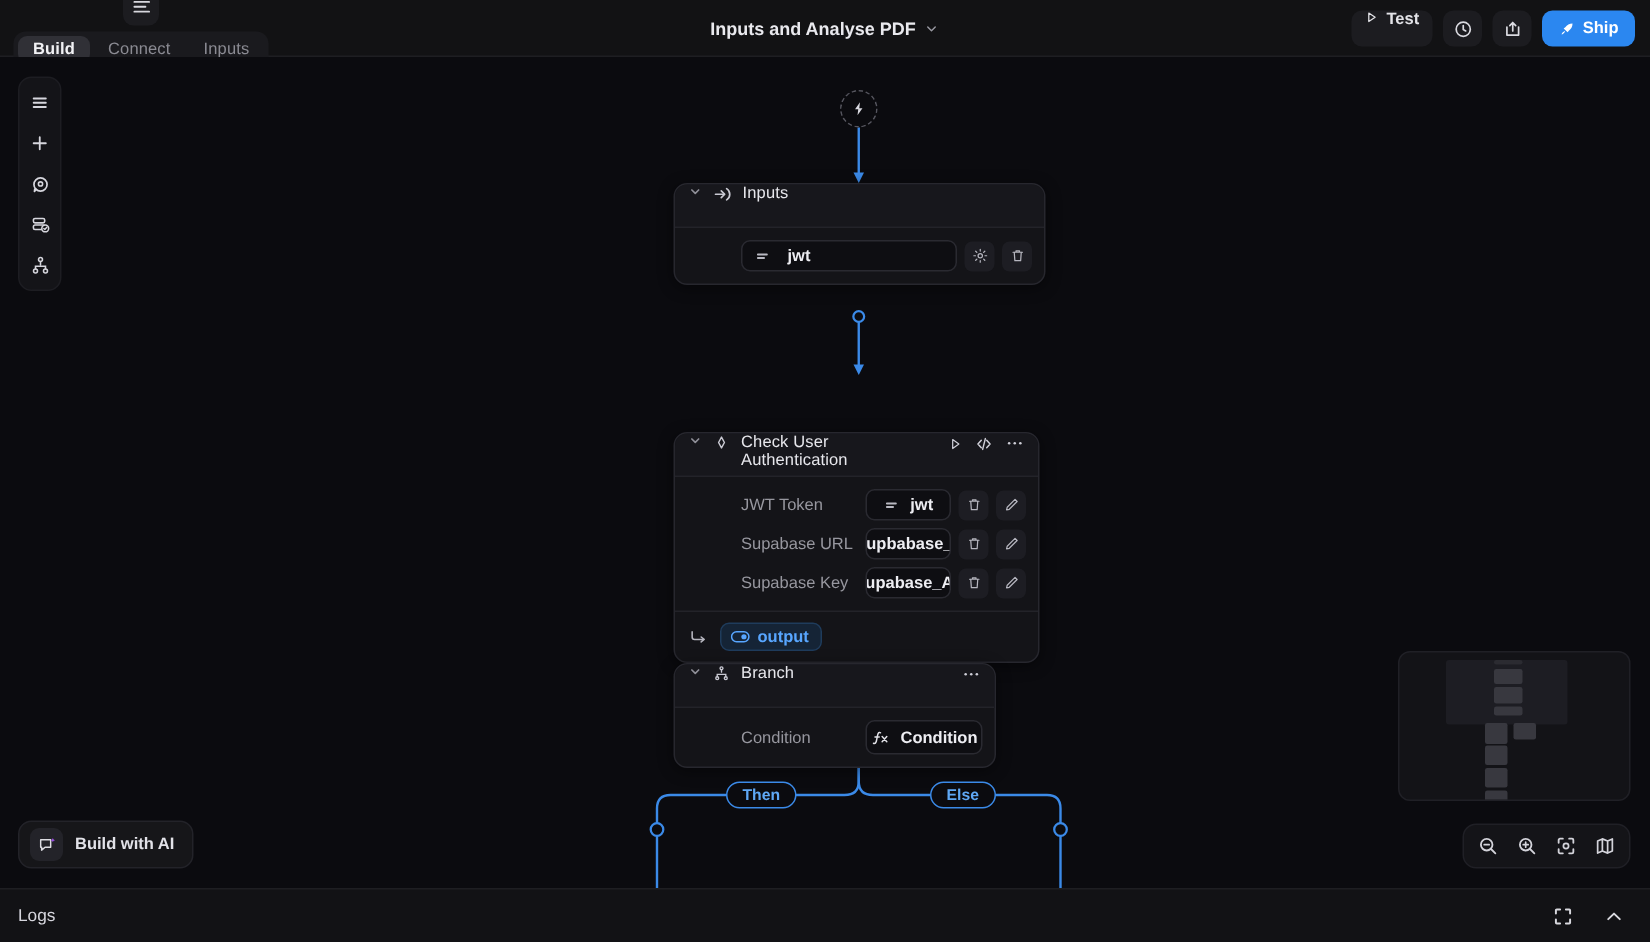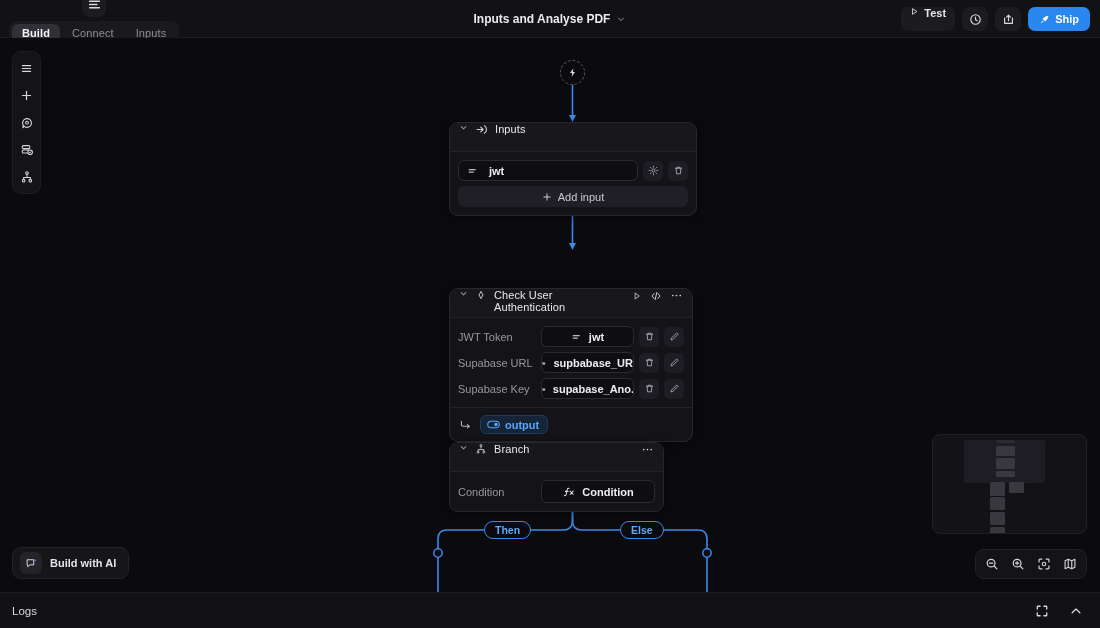--- a/index.html
+++ b/index.html
@@ -91,21 +91,21 @@
     box-shadow: 0 2px 10px rgba(0,0,0,.45);
   }
   .node-head {
     height: 29px; display: flex; align-items: flex-start; gap: 7px;
     padding: 0 9px; border-bottom: 1px solid #232329;
     background: #17171c;
   }
   .node-title { font-size: 11px; color: #e7e7ec; flex: 1; letter-spacing: .1px; }
   .node-head-icons { display: flex; align-items: center; gap: 8px; }
   .caret { display: flex; cursor: pointer; }
-  .node-body { padding: 8px; display: flex; flex-direction: column; gap: 5px; }
+  .node-body { padding: 8px; display: flex; flex-direction: column; gap: 5px; margin-left: 36px; }
 
   .field-chip {
     flex: 1; height: 21px; background: #0e0e12; border: 1px solid #2a2a31;
     border-radius: 6px; display: flex; align-items: center; justify-content: center;
     gap: 6px; padding: 0 8px; font-size: 11px; color: #ededf2; font-weight: bold;
     cursor: text; overflow: hidden; white-space: nowrap;
   }
   .row { display: flex; align-items: center; gap: 5px; }
   .row-label { font-size: 11px; color: #97979f; width: 78px; flex-shrink: 0; }
   .mini-btn {
@@ -337,28 +337,20 @@
           <svg width="11" height="11" viewBox="0 0 16 16" fill="none">
             <circle cx="8" cy="8" r="2.1" stroke="#b6b6bf" stroke-width="1.2"></circle>
             <path d="M8 1.8v1.6M8 12.6v1.6M14.2 8h-1.6M3.4 8H1.8M12.4 3.6l-1.1 1.1M4.7 11.3l-1.1 1.1M12.4 12.4l-1.1-1.1M4.7 4.7L3.6 3.6" stroke="#b6b6bf" stroke-width="1.2" stroke-linecap="round"></path>
           </svg>
         </div>
         <div class="mini-btn">
           <svg width="11" height="11" viewBox="0 0 16 16" fill="none">
             <path d="M3.4 4.6h9.2M6.3 4.6V3.2h3.4v1.4M4.6 4.6l.6 8.2h5.6l.6-8.2" stroke="#b6b6bf" stroke-width="1.2" stroke-linecap="round" stroke-linejoin="round"></path>
           </svg>
         </div>
-      </div>
-      <div class="add-input">
-        <span style="display:flex">
-          <svg width="10" height="10" viewBox="0 0 16 16" fill="none">
-            <path d="M8 3v10M3 8h10" stroke="#c9c9d2" stroke-width="1.6" stroke-linecap="round"></path>
-          </svg>
-        </span>
-        <span>Add input</span>
       </div>
     </div>
   </div>
 
   <div class="node" style="left:449px; top:250px; width:244px;">
     <div class="node-head">
       <span class="caret">
         <svg width="9" height="9" viewBox="0 0 16 16" fill="none">
           <path d="M4 6.5L8 10.5L12 6.5" stroke="#8f8f98" stroke-width="2" stroke-linecap="round" stroke-linejoin="round"></path>
         </svg>

